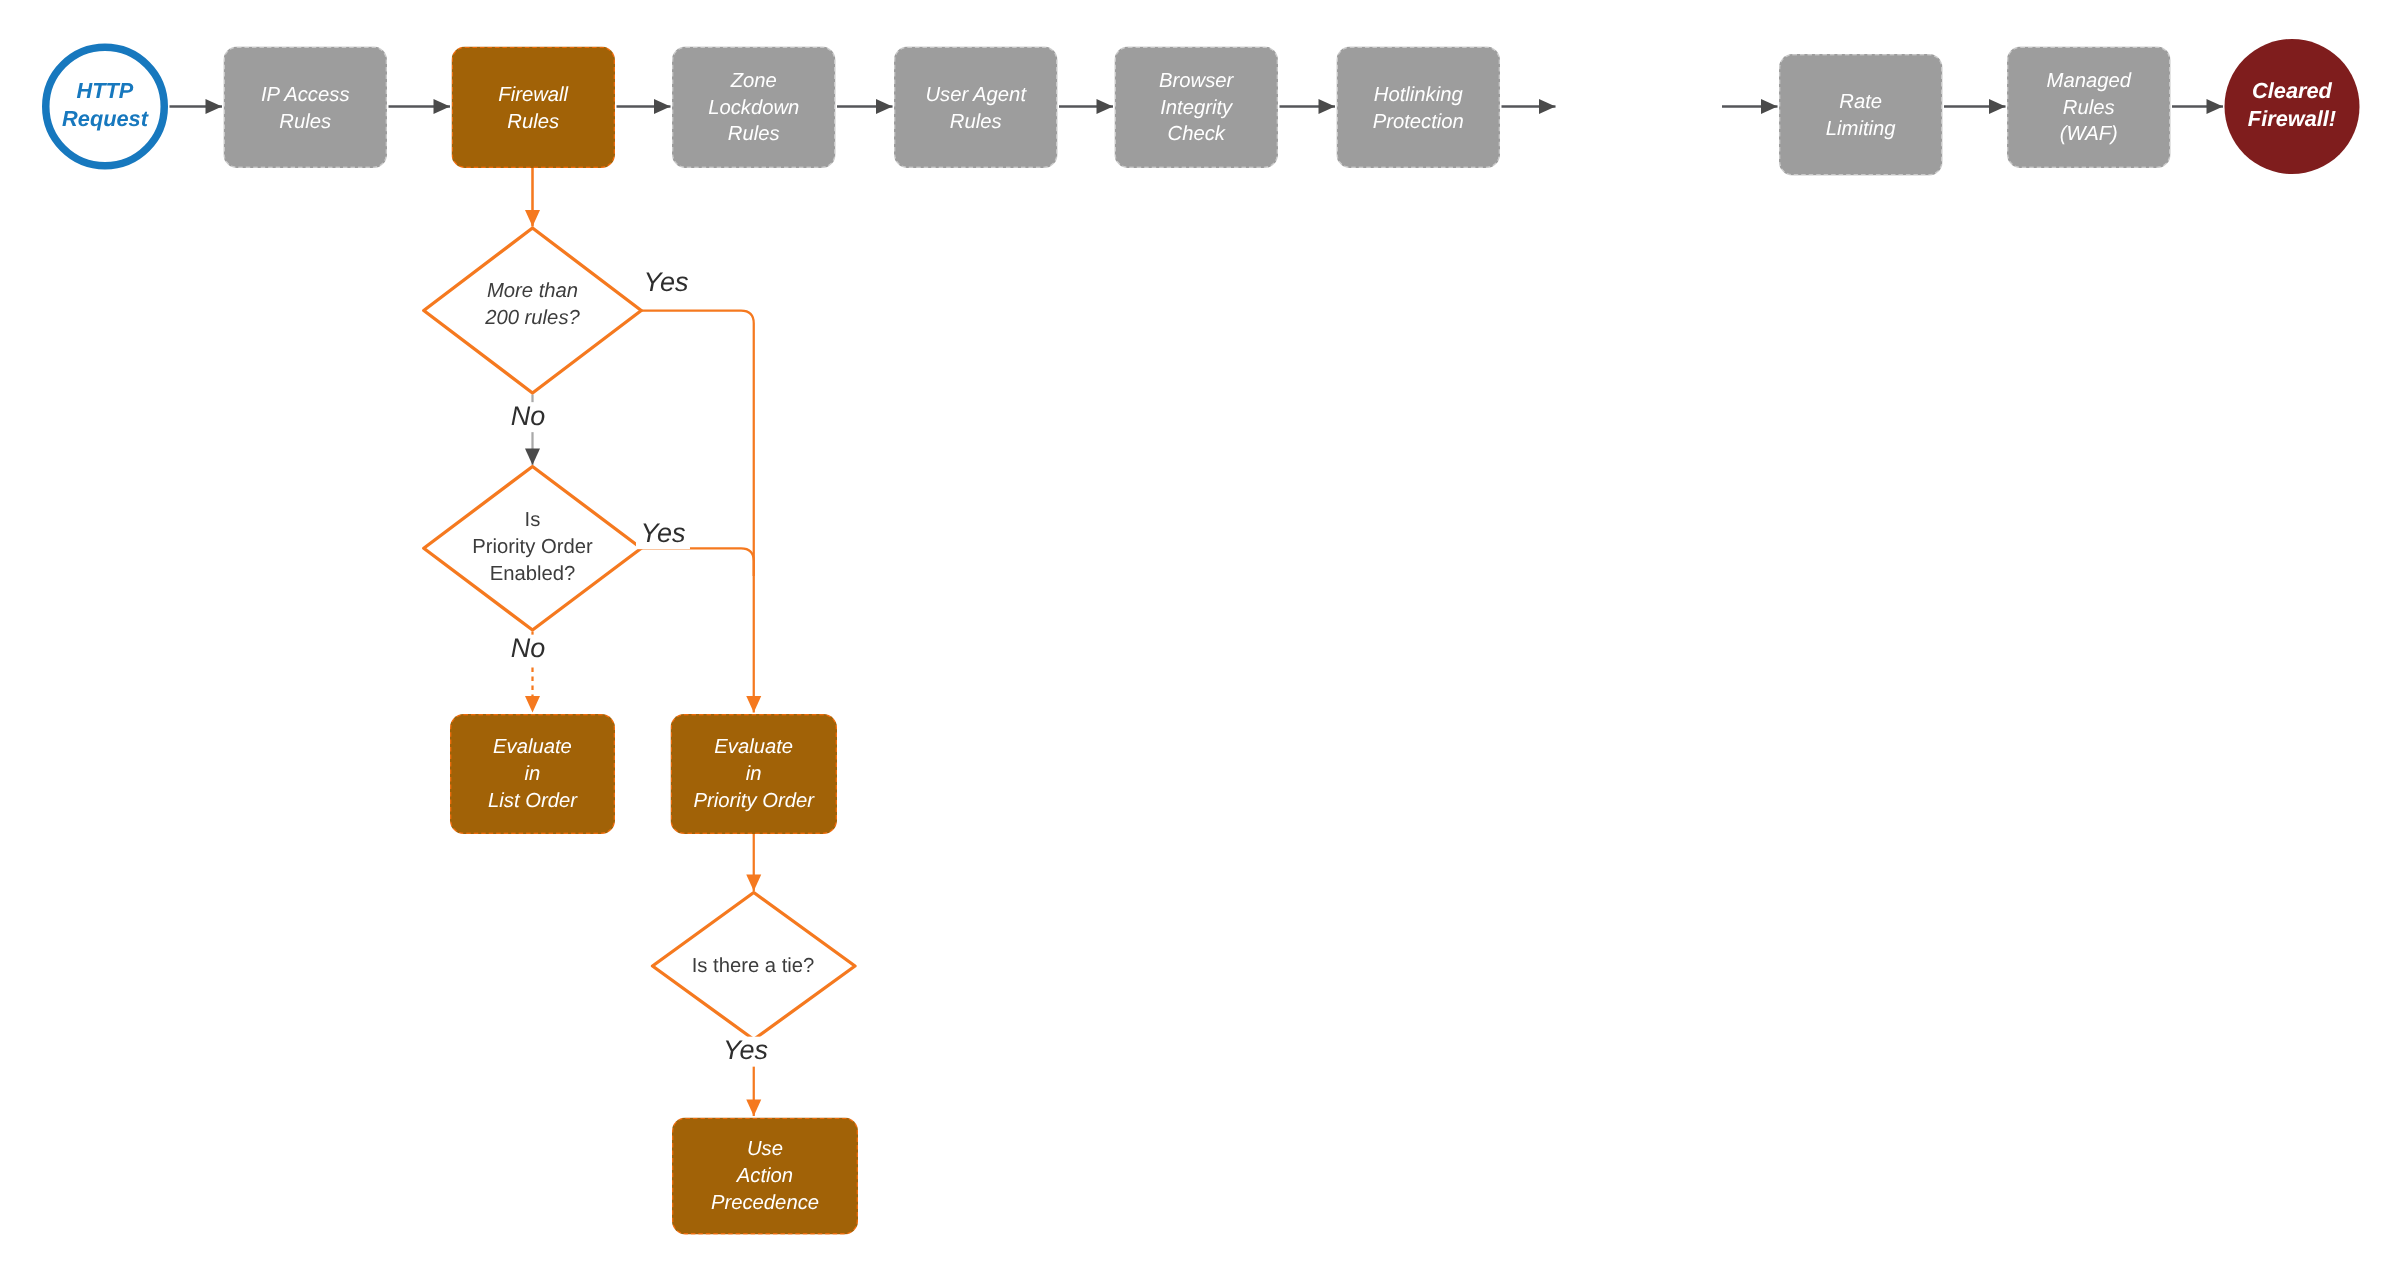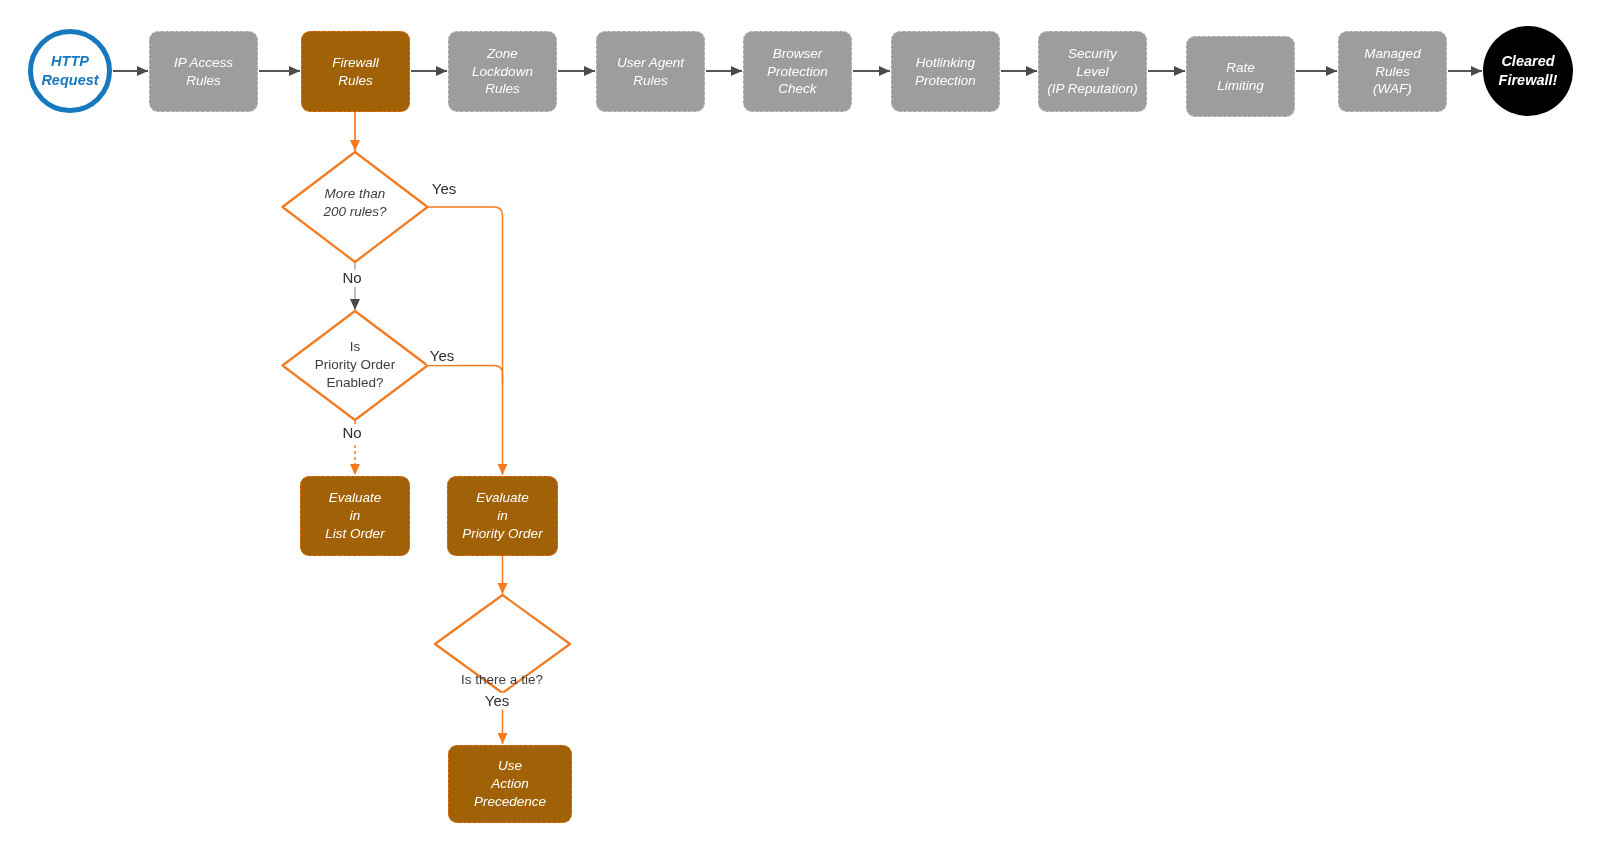--- a/index.html
+++ b/index.html
@@ -56,37 +56,38 @@
     line-height: 1.3;
   }
   .circle.start {
     width: 84px; height: 84px;
     background: #ffffff;
     border: 5px solid #1778be;
     color: #1778be;
   }
   .circle.end {
     width: 90px; height: 90px;
-    background: #000000;
+    background: #7f1d1d;
     color: #ffffff;
   }
   .diamond-label {
     position: absolute;
     transform: translate(-50%, -50%);
     text-align: center;
     color: #3d3d3d;
     font-size: 13.5px;
     line-height: 1.35;
     white-space: pre-line;
     width: 150px;
   }
   .edge-label {
     position: absolute;
     transform: translate(-50%, -50%);
-    font-size: 15px;
+    font-style: italic;
+    font-size: 18px;
     color: #2e2e2e;
     background: #ffffff;
     padding: 0 3px;
     line-height: 1.1;
   }
 </style>
 </head>
 <body>
 
 <div class="canvas">
@@ -159,34 +160,29 @@
 Rules</span>
   </div>
 
   <div class="node box gray" style="left:596px; top:31px;">
     <span class="label">User Agent
 Rules</span>
   </div>
 
   <div class="node box gray" style="left:743px; top:31px;">
     <span class="label">Browser
-Protection
+Integrity
 Check</span>
   </div>
 
   <div class="node box gray" style="left:891px; top:31px;">
     <span class="label">Hotlinking
 Protection</span>
   </div>
 
-  <div class="node box gray" style="left:1038px; top:31px;">
-    <span class="label">Security
-Level
-(IP Reputation)</span>
-  </div>
 
   <div class="node box gray" style="left:1186px; top:36px;">
     <span class="label">Rate
 Limiting</span>
   </div>
 
   <div class="node box gray" style="left:1338px; top:31px;">
     <span class="label">Managed
 Rules
 (WAF)</span>
@@ -197,21 +193,21 @@
 Firewall!</span>
   </div>
 
   <div class="diamond-label" style="left:355px; top:203px;font-style:italic;">More than
 200 rules?</div>
 
   <div class="diamond-label" style="left:355px; top:365px;">Is
 Priority Order
 Enabled?</div>
 
-  <div class="diamond-label" style="left:502px; top:644px;margin-top:36px;">Is there a tie?</div>
+  <div class="diamond-label" style="left:502px; top:644px;">Is there a tie?</div>
 
   <div class="node box orange" style="left:300px; top:476px; width:110px; height:80px;">
     <span class="label">Evaluate
 in
 List Order</span>
   </div>
 
   <div class="node box orange" style="left:447px; top:476px; width:111px; height:80px;">
     <span class="label">Evaluate
 in

